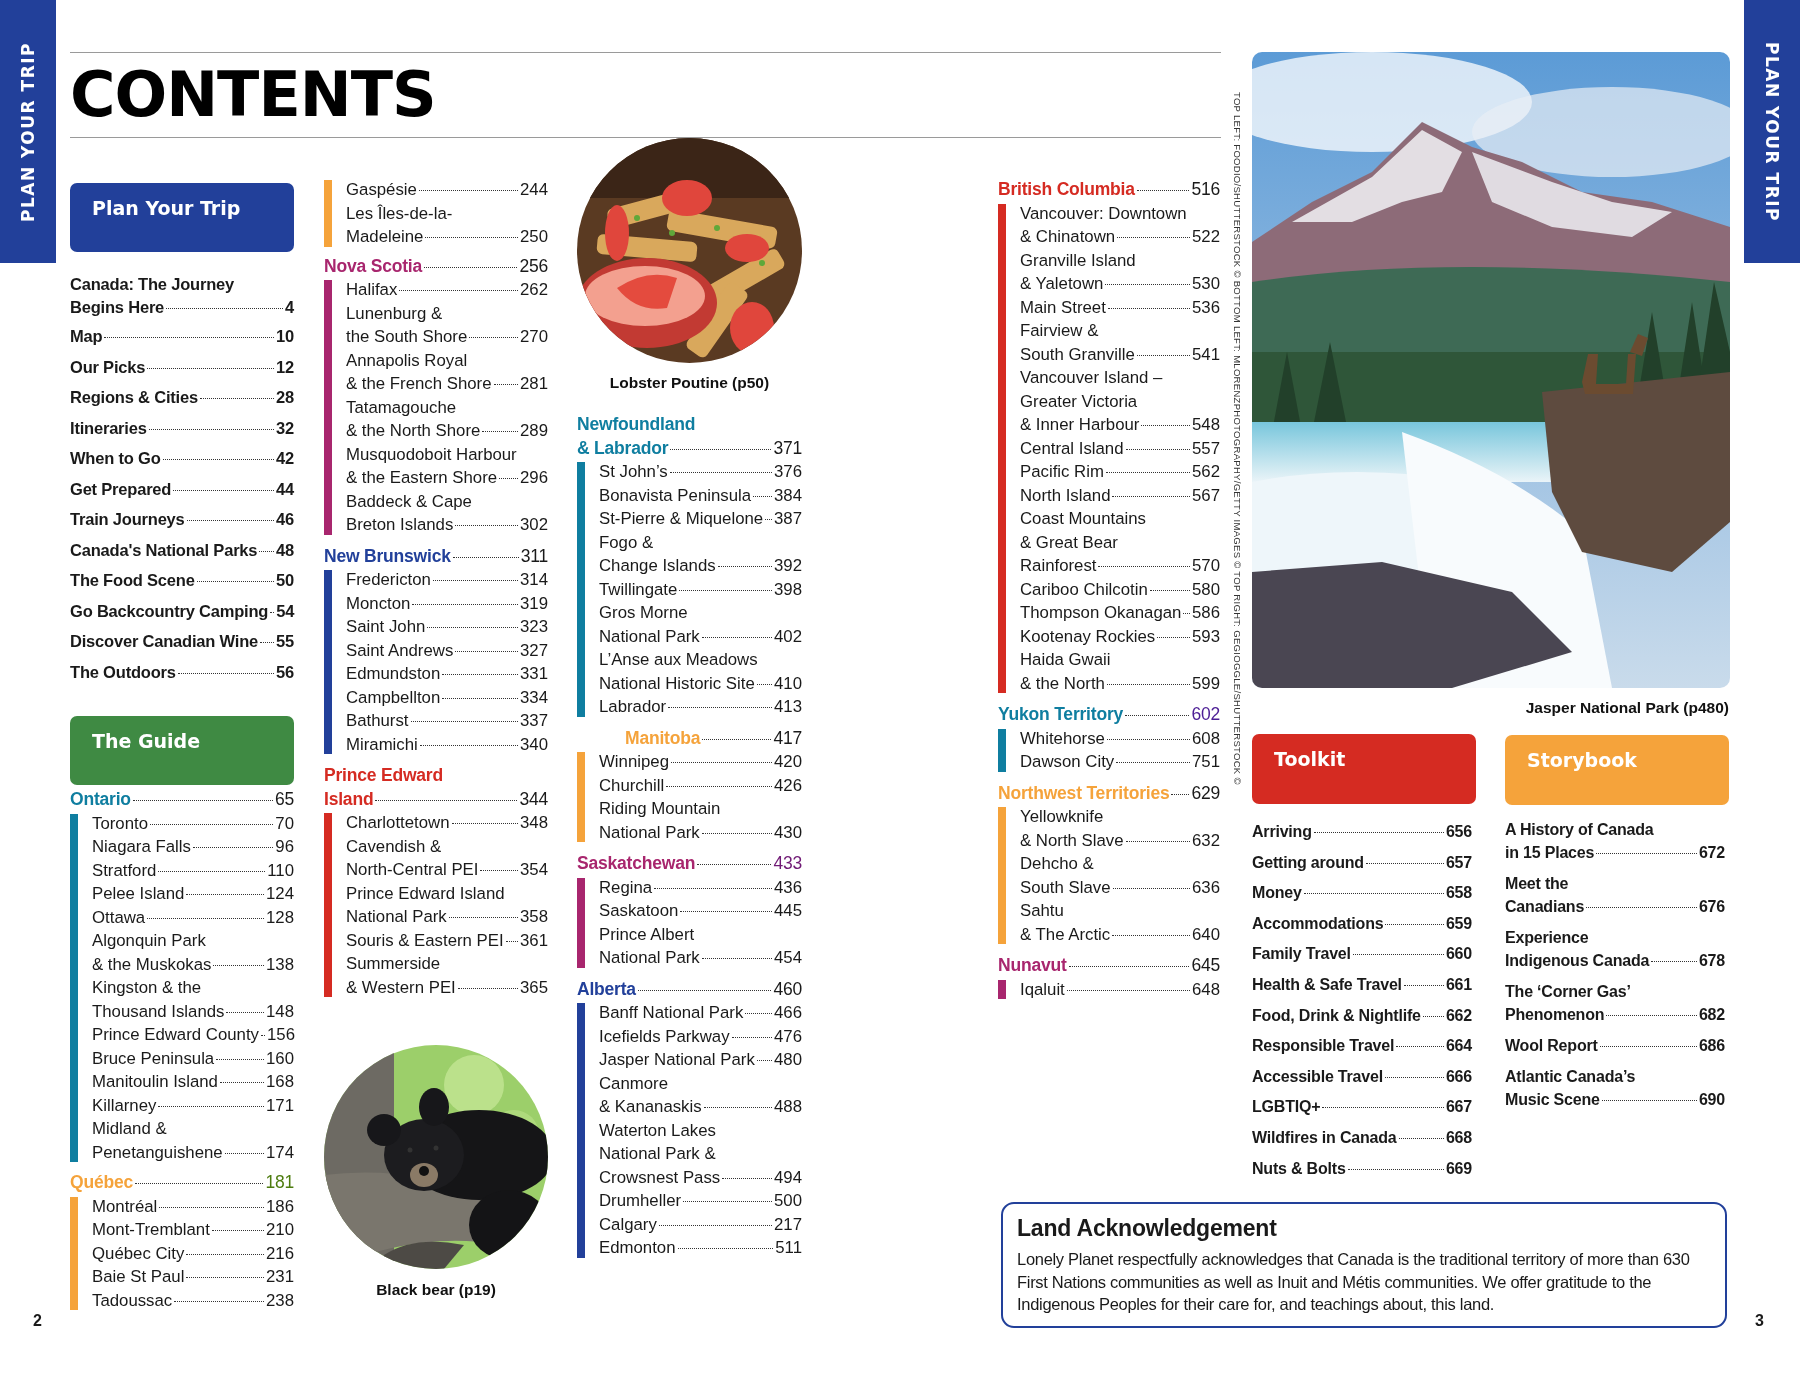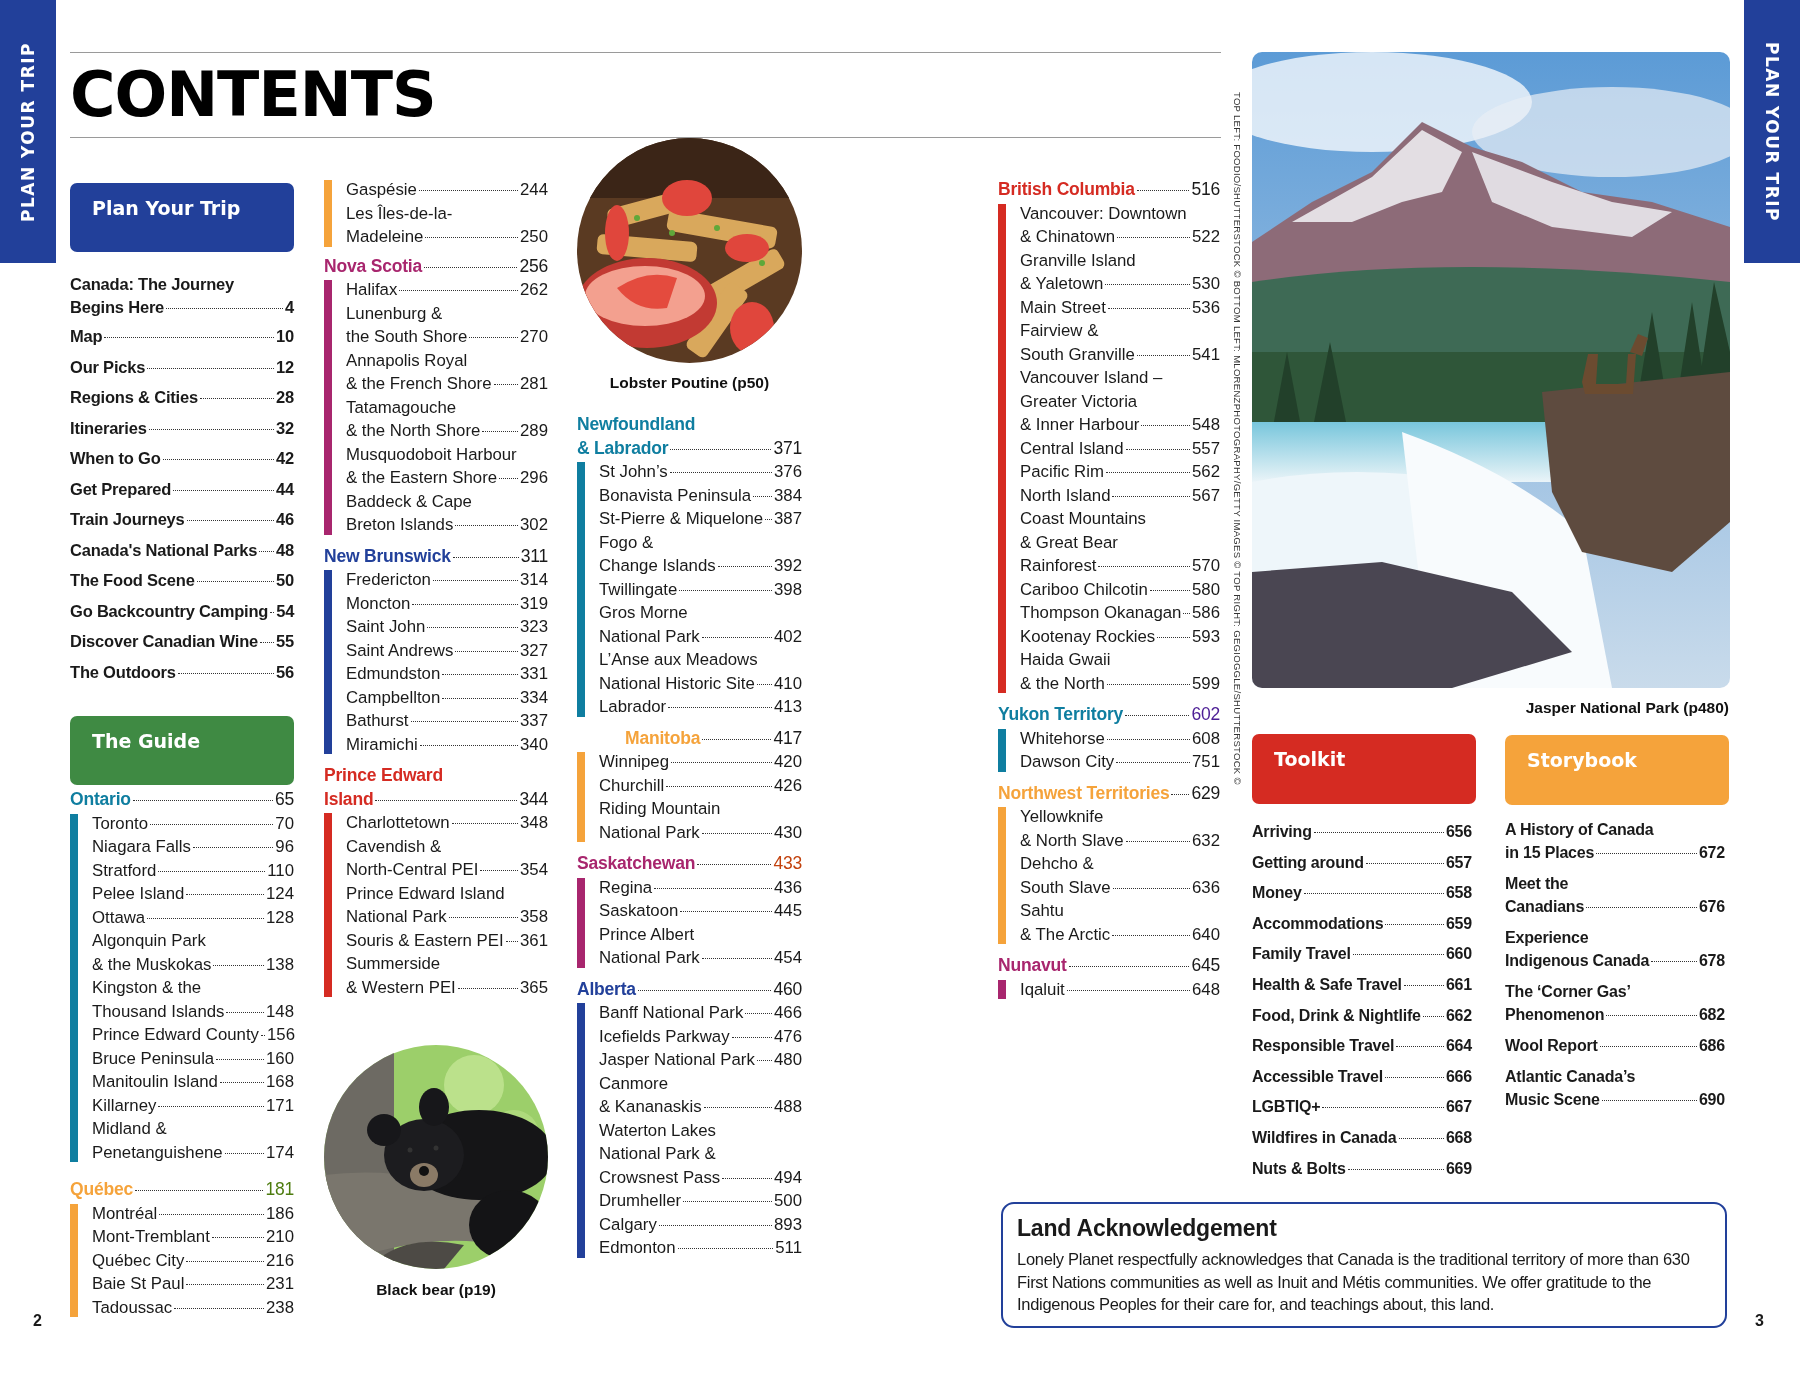--- a/index.html
+++ b/index.html
@@ -644,21 +644,21 @@
             <span class="p">430</span>
           </div>
         </div>
       </div>
     </div>
     <div class="region">
       <div class="head" style="color: rgb(168, 38, 110);">
         <div class="entry">
           <span class="t">Saskatchewan</span>
           <span class="d" style="border-color: rgb(51, 51, 51);"></span>
-          <span class="p" style="color: #c2410c; font-weight: normal;">433</span>
+          <span class="p" style="color: #701a75; font-weight: normal;">433</span>
         </div>
       </div>
       <div class="subs">
         <div class="bar" style="background: rgb(168, 38, 110);"></div>
         <div class="sub">
           <div class="entry">
             <span class="t">Regina</span>
             <span class="d"></span>
             <span class="p">436</span>
           </div>
@@ -732,21 +732,21 @@
           <div class="entry">
             <span class="t">Drumheller</span>
             <span class="d"></span>
             <span class="p">500</span>
           </div>
         </div>
         <div class="sub">
           <div class="entry">
             <span class="t">Calgary</span>
             <span class="d"></span>
-            <span class="p">893</span>
+            <span class="p">217</span>
           </div>
         </div>
         <div class="sub">
           <div class="entry">
             <span class="t">Edmonton</span>
             <span class="d"></span>
             <span class="p">511</span>
           </div>
         </div>
       </div>
@@ -1154,17 +1154,17 @@
   <h3>Land Acknowledgement</h3>
   <p>Lonely Planet respectfully acknowledges that Canada is the traditional territory of more than 630 First Nations communities as well as Inuit and Métis communities. We offer gratitude to the Indigenous Peoples for their care for, and teachings about, this land.</p>
 </div>
 
 <div class="pagenum" style="left:33px;top:1312px">2</div>
 <div class="pagenum" style="left:1755px;top:1312px">3</div>
 
 <style>
   
   #plan-list .item:first-child { margin-bottom: 6px; }
-  #col1-regions .region:first-child { margin-bottom: 14px; }
+  #col1-regions .region:first-child { margin-bottom: 7px; }
   #toolkit-list .item, #storybook-list .item { font-size: 16px; margin-bottom: 7.6px; }
   #storybook-list .item { margin-bottom: 8px; }
   #col2-regions .region:first-child { margin-bottom: 6px; }
 </style>
 
 </body></html>

